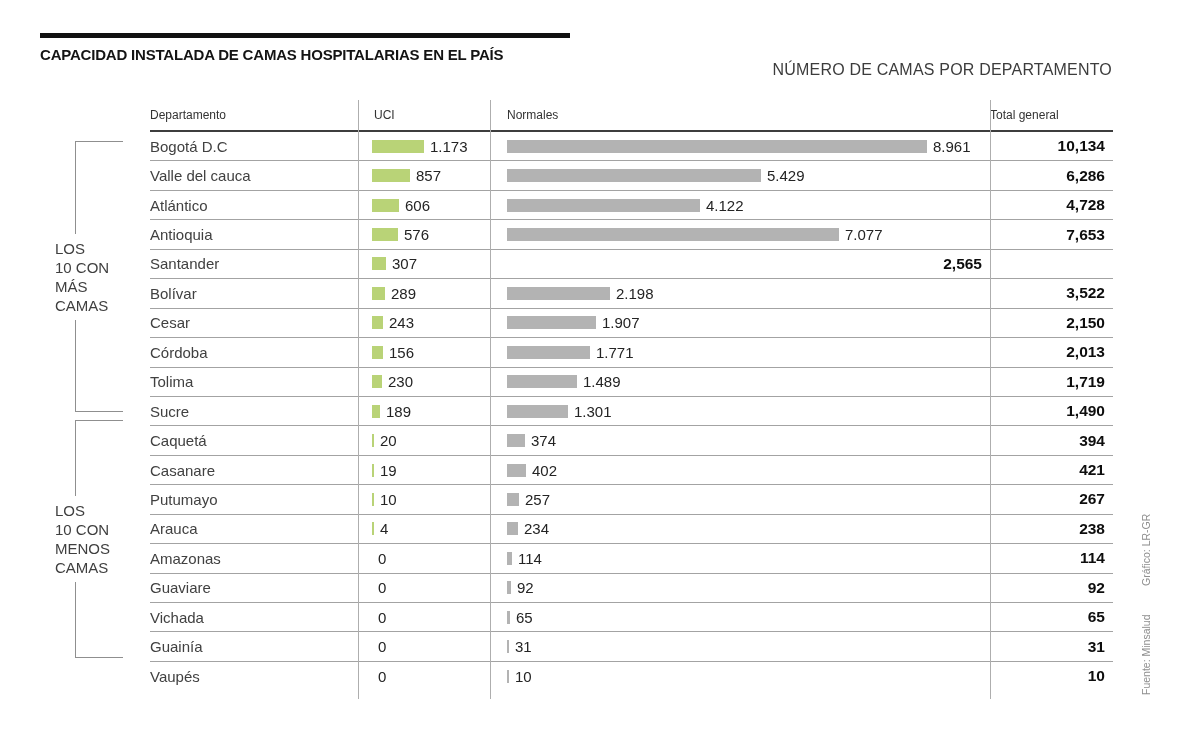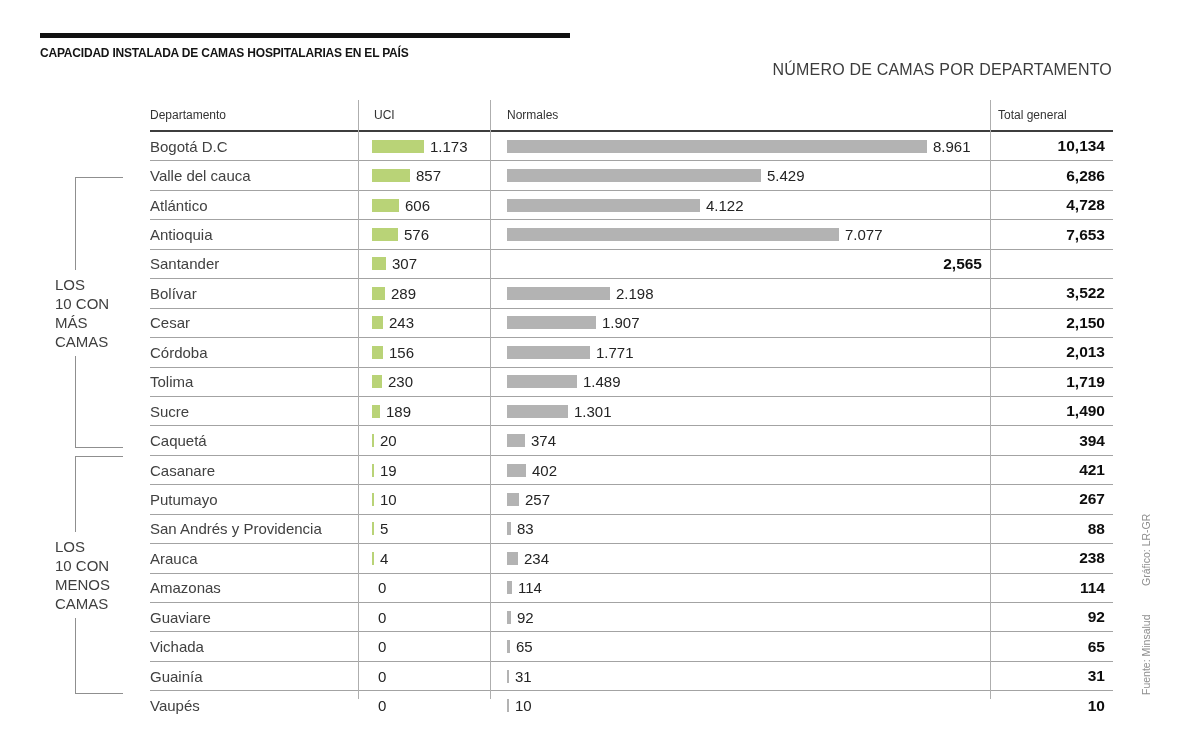--- a/index.html
+++ b/index.html
@@ -1,46 +1,46 @@
 <!DOCTYPE html>
 <html><head>
 <meta charset="utf-8">
 <style>
   html,body{margin:0;padding:0;background:#fff;}
   .page{position:relative;width:1200px;height:739px;background:#ffffff;overflow:hidden;
         font-family:"Liberation Sans","DejaVu Sans",sans-serif;color:#2b2b2b;}
 
   
   .title-rule{position:absolute;left:40px;top:33px;width:530px;height:5px;background:#111;}
-  .title{position:absolute;left:40px;top:46px;font-size:12px;font-weight:bold;
+  .title{position:absolute;left:40px;top:46px;font-size:15px;font-weight:bold;
          letter-spacing:-0.2px;color:#141414;white-space:nowrap;}
   .subtitle{position:absolute;right:88px;top:61px;font-size:16px;color:#3c3c3c;
             letter-spacing:0.2px;white-space:nowrap;}
 
   
   .table{position:absolute;left:150px;top:100px;width:963px;height:600px;}
   .vline{position:absolute;top:0;height:599px;width:1px;background:#aeaeae;}
   .thead{display:grid;grid-template-columns:208px 132px 500px 123px;height:30px;
          align-items:center;border-bottom:2px solid #3d3d3d;font-size:12px;color:#333;}
   .thead .h-uci{padding-left:16px;}
   .thead .h-norm{padding-left:17px;}
-  .thead .h-total{padding-left:8px;}
+  .thead .h-total{padding-left:0;}
   .row{display:grid;grid-template-columns:208px 132px 500px 123px;height:28.45px;
        align-items:center;border-bottom:1px solid #a3a3a3;font-size:15px;}
   .row:last-child{border-bottom:none;}
   .cell.dept{color:#414141;white-space:nowrap;overflow:hidden;}
   .cell.uci{display:flex;align-items:center;padding-left:14px;}
   .cell.norm{display:flex;align-items:center;padding-left:17px;}
   .bar{height:13px;flex:0 0 auto;}
   .val{margin-left:6px;color:#242424;white-space:nowrap;}
   .cell.total{text-align:right;padding-right:8px;font-weight:bold;color:#0d0d0d;font-size:15.5px;}
 
   
   .bracket{position:absolute;left:55px;width:68px;display:flex;flex-direction:column;
-           font-size:15px;color:#3f3f3f;margin-top:36px;}
+           font-size:15px;color:#3f3f3f;}
   .bracket .seg{flex:1 1 0;margin-left:20px;border-left:1px solid #8f8f8f;}
   .bracket .seg.top{border-top:1px solid #8f8f8f;}
   .bracket .seg.bot{border-bottom:1px solid #8f8f8f;}
   .bracket .labels{padding:5px 0;}
   .bracket .labels div{line-height:19px;}
   .bracket1{top:141px;height:271px;}
   .bracket2{top:420px;height:238px;}
 
   
   .credit{position:absolute;left:1140px;top:520px;height:175px;width:16px;
@@ -250,32 +250,20 @@
       <span class="bar uci-bar" style="width: 2px; background: rgb(185, 211, 119);"></span>
       <span class="val uci-val">10</span>
     </div>
     <div class="cell norm">
       <span class="bar norm-bar" style="width: 12px; background: rgb(179, 179, 179);"></span>
       <span class="val norm-val">257</span>
     </div>
     <div class="cell total">267</div>
   </div>
 
-  <div class="row">
-    <div class="cell dept">San Andrés y Providencia</div>
-    <div class="cell uci">
-      <span class="bar uci-bar" style="width: 2px; background: rgb(185, 211, 119);"></span>
-      <span class="val uci-val">5</span>
-    </div>
-    <div class="cell norm">
-      <span class="bar norm-bar" style="width: 4px; background: rgb(179, 179, 179);"></span>
-      <span class="val norm-val">83</span>
-    </div>
-    <div class="cell total">88</div>
-  </div>
 
   <div class="row">
     <div class="cell dept">Arauca</div>
     <div class="cell uci">
       <span class="bar uci-bar" style="width: 2px; background: rgb(185, 211, 119);"></span>
       <span class="val uci-val">4</span>
     </div>
     <div class="cell norm">
       <span class="bar norm-bar" style="width: 11px; background: rgb(179, 179, 179);"></span>
       <span class="val norm-val">234</span>

